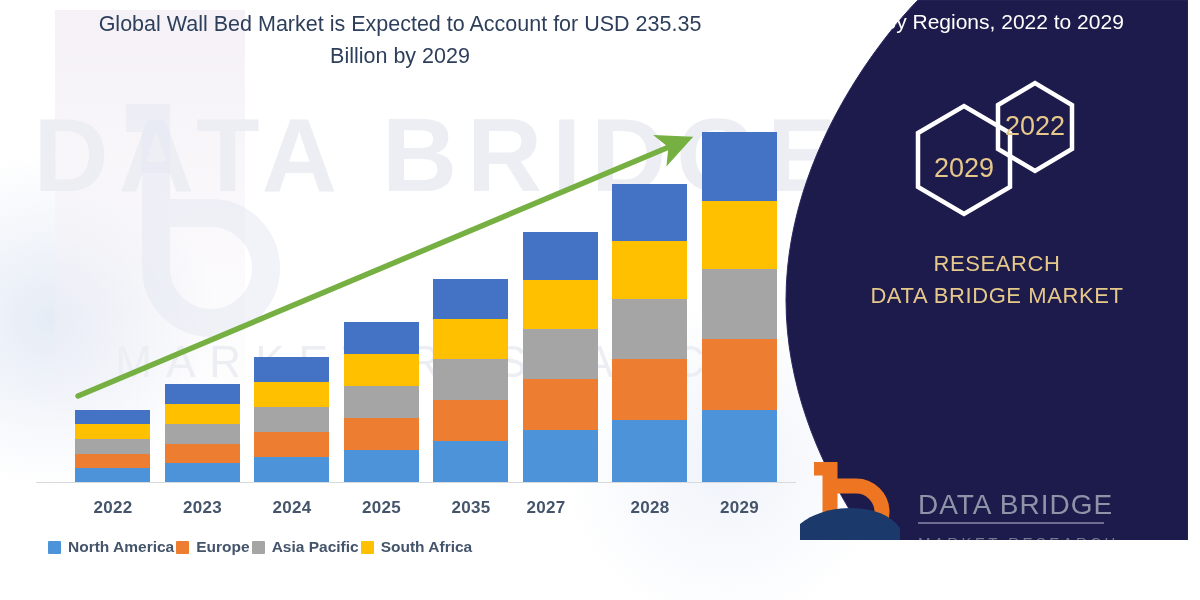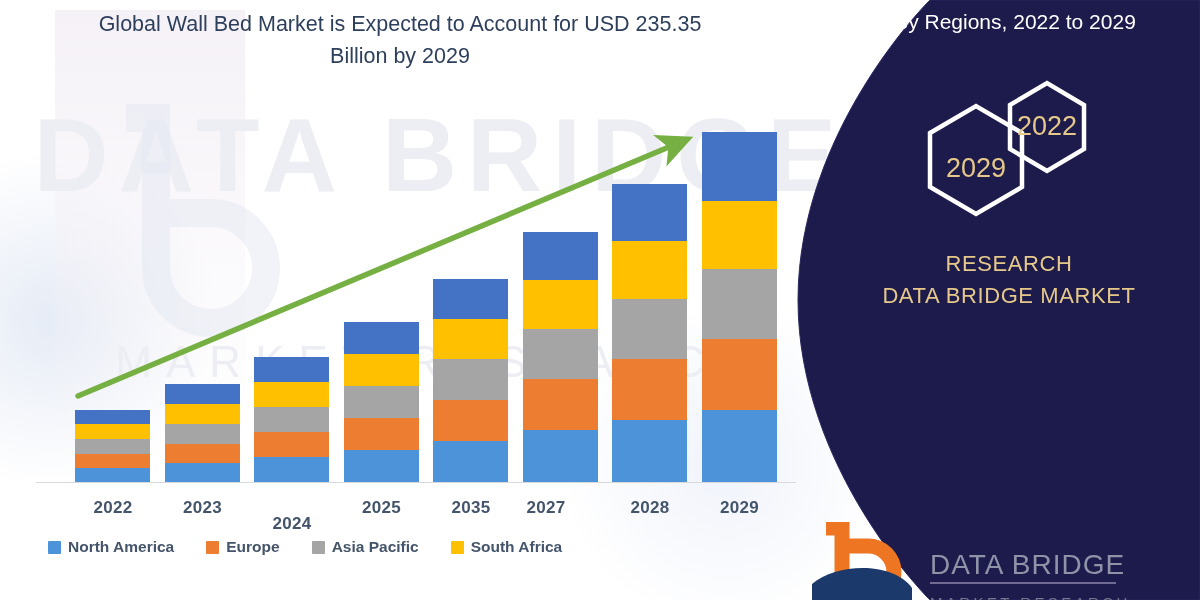--- a/index.html
+++ b/index.html
@@ -40,27 +40,27 @@
   #axis-line{position:absolute;left:36px;top:482px;width:760px;height:1px;background:#d7d9dd;}
   .bar{position:absolute;width:75px;bottom:118px;display:flex;flex-direction:column-reverse;}
   .seg{width:100%;}
   .xlab{position:absolute;width:110px;text-align:center;top:498px;
         color:#44546a;font-size:17px;font-weight:700;letter-spacing:.3px;}
 
   
   #trend-arrow{position:absolute;left:0;top:0;width:880px;height:600px;pointer-events:none;}
 
   
-  #legend{position:absolute;left:48px;top:538px;display:flex;align-items:center;gap:32px;}
+  #legend{position:absolute;left:48px;top:538px;display:flex;align-items:center;gap:2px;}
   .leg-item{display:flex;align-items:center;gap:7px;}
   .leg-swatch{width:13px;height:13px;display:inline-block;border-radius:1px;}
   .leg-label{color:#44546a;font-size:15.5px;font-weight:700;white-space:nowrap;}
 
   
-  #dark-panel{position:absolute;right:0;top:0;width:420px;height:600px;overflow:hidden;}
+  #dark-panel{position:absolute;right:12px;top:0;width:420px;height:540px;overflow:hidden;}
   #dark-panel .shape{position:absolute;inset:0;}
   #panel-heading{
     position:absolute;left:0;right:0;top:-26px;text-align:center;color:#ffffff;
     font-size:21px;line-height:32px;font-weight:400;padding-left:50px;
   }
   #panel-heading .l1{opacity:.95;}
   #brand-name{
     position:absolute;left:46px;right:8px;top:248px;text-align:center;
     color:#e6c98a;font-size:22px;line-height:32px;letter-spacing:.6px;font-weight:400;
   }
@@ -142,21 +142,21 @@
           <div class="seg" style="height: 72px; background: rgb(77, 147, 217);"></div>
           <div class="seg" style="height: 71px; background: rgb(237, 125, 49);"></div>
           <div class="seg" style="height: 70px; background: rgb(165, 165, 165);"></div>
           <div class="seg" style="height: 68px; background: rgb(255, 192, 0);"></div>
           <div class="seg" style="height: 69px; background: rgb(68, 114, 196);"></div>
         </div>
       </div>
     <div id="xlabels">
         <div class="xlab" style="left: 58px;">2022</div>
         <div class="xlab" style="left: 147.5px;">2023</div>
-        <div class="xlab" style="left: 237px; margin-top: 16px;">2024</div>
+        <div class="xlab" style="left: 237px;">2024</div>
         <div class="xlab" style="left: 326.5px;">2025</div>
         <div class="xlab" style="left: 416px;">2035</div>
         <div class="xlab" style="left: 491px;">2027</div>
         <div class="xlab" style="left: 595px;">2028</div>
         <div class="xlab" style="left: 684.5px;">2029</div>
       </div>
     <svg id="trend-arrow" viewBox="0 0 880 600">
       <defs>
         <marker id="ah" markerWidth="7" markerHeight="7" refX="3.2" refY="3.5" orient="auto">
           <path d="M0,0.4 L6.6,3.5 L0,6.6 L1.7,3.5 Z" fill="#76b043"></path>

